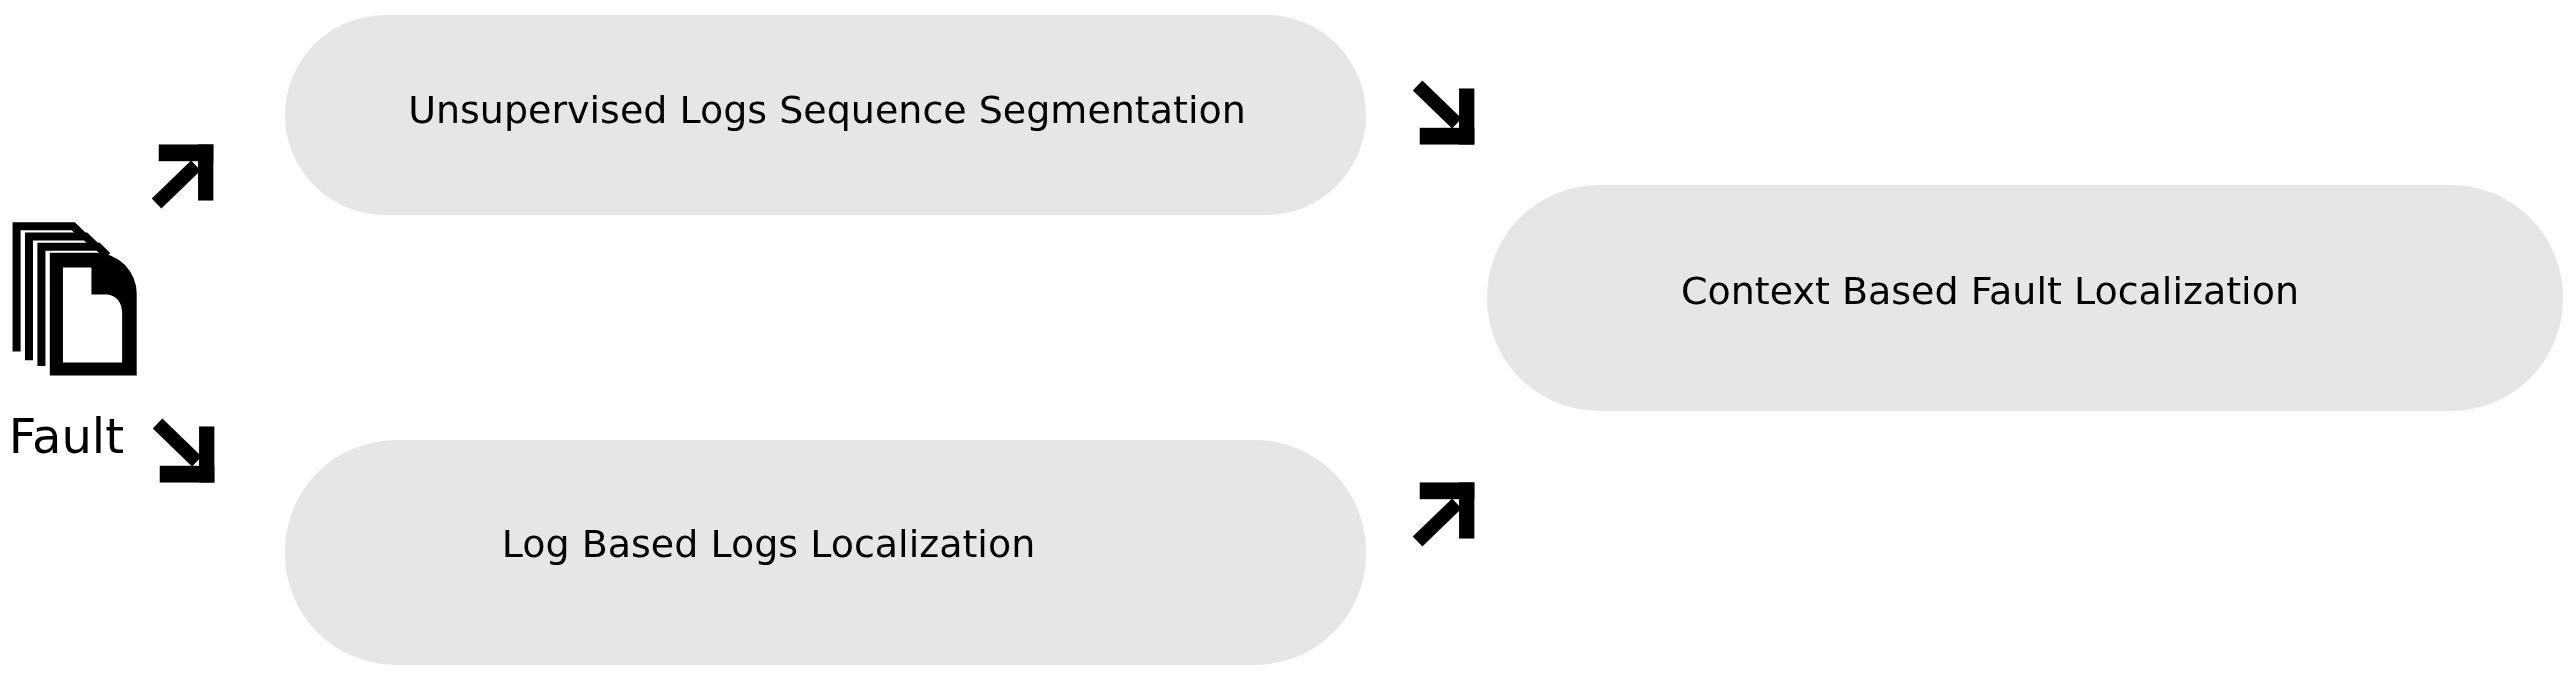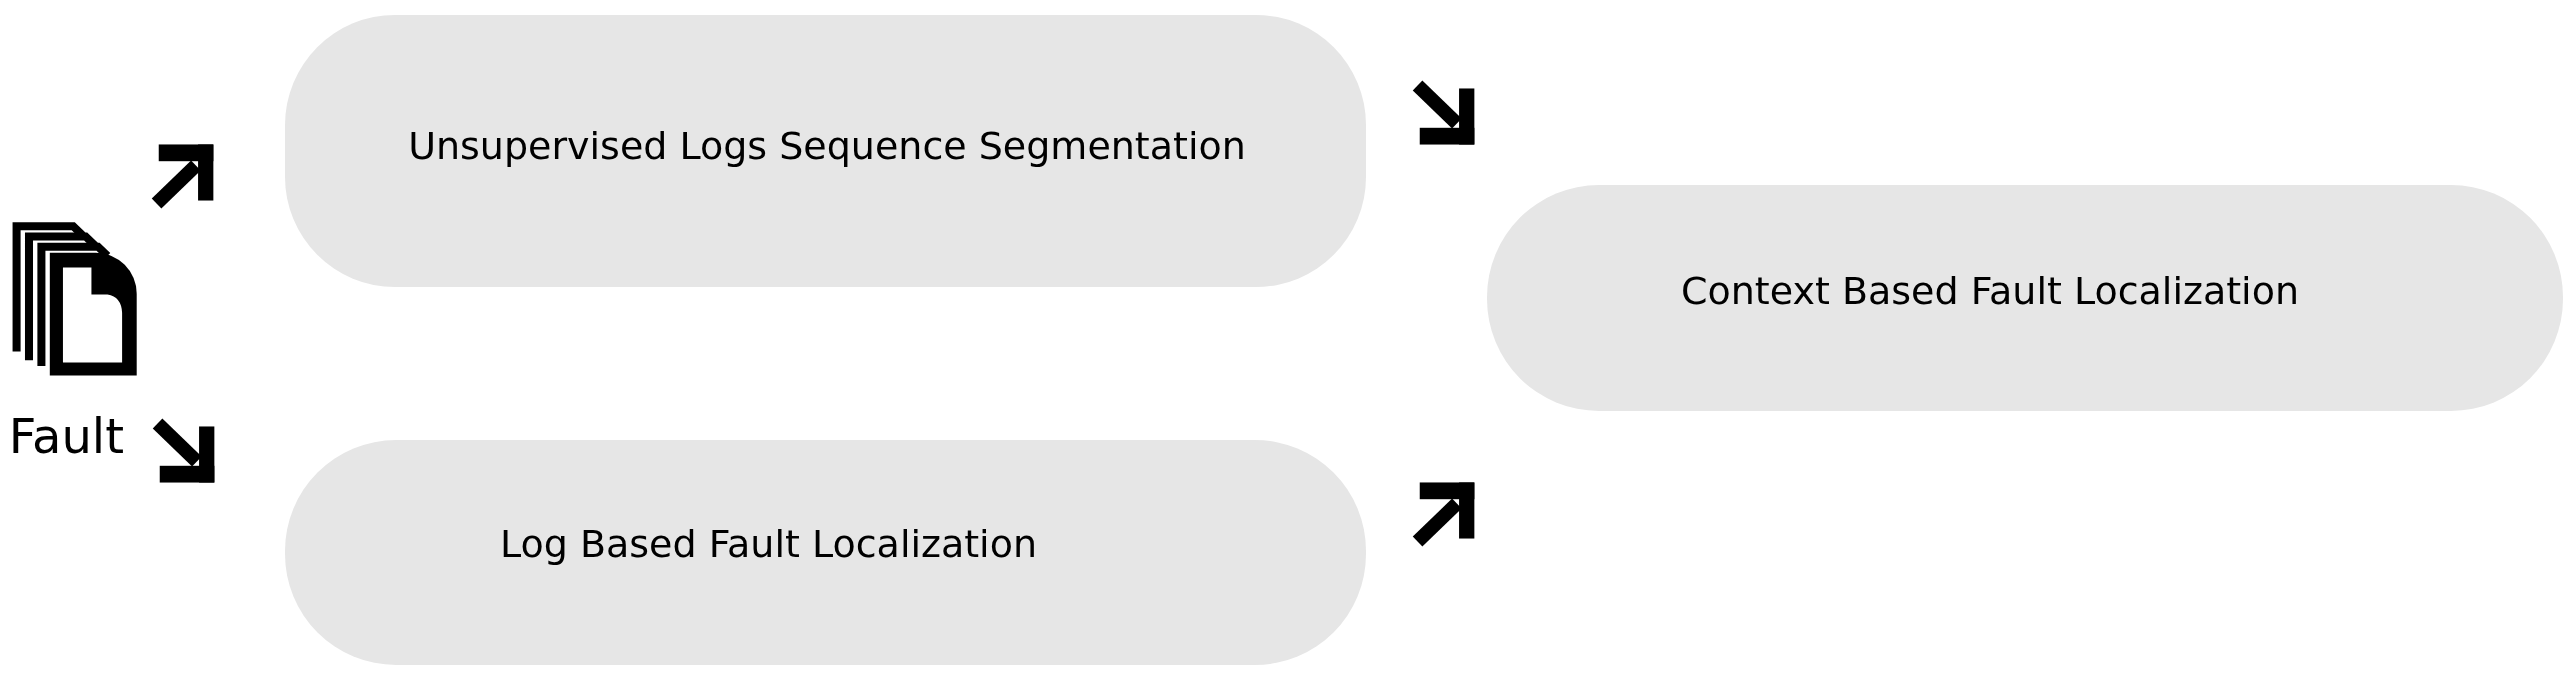--- a/index.html
+++ b/index.html
@@ -24,21 +24,21 @@
     align-items: center;
     justify-content: center;
   }
   .node .label {
     font-size: 38px;
     color: #000000;
     white-space: nowrap;
   }
   #node-segmentation {
     left: 285px; top: 14.6px;
-    width: 1081px; height: 272px;
+    width: 1081px; height: 200px;
     border-radius: 110px;
   }
   #node-segmentation .label { transform: translate(1.5px, -5.1px); }
 
   #node-logfl {
     left: 285px; top: 440px;
     width: 1081px; height: 225px;
     border-radius: 111px;
   }
   #node-logfl .label { transform: translate(-57px, -9.5px); }
@@ -101,21 +101,21 @@
     <rect x="12" y="67" width="75" height="23" fill="#000000"></rect>
     <rect x="66" y="13" width="21" height="77" fill="#000000"></rect>
     <path d="M9 9 L63 61" stroke="#000000" stroke-width="19" fill="none"></path>
   </svg>
 
   <div id="node-segmentation" class="node">
     <span class="label">Unsupervised Logs Sequence Segmentation</span>
   </div>
 
   <div id="node-logfl" class="node">
-    <span class="label">Log Based Fault Localization</span>
+    <span class="label">Log Based Logs Localization</span>
   </div>
 
   <svg id="arrow-seg-to-context" class="arrow" viewBox="0 0 92 92" xmlns="http://www.w3.org/2000/svg">
     <rect x="12" y="67" width="75" height="23" fill="#000000"></rect>
     <rect x="66" y="13" width="21" height="77" fill="#000000"></rect>
     <path d="M9 9 L63 61" stroke="#000000" stroke-width="19" fill="none"></path>
   </svg>
 
   <svg id="arrow-logfl-to-context" class="arrow" viewBox="0 0 92 92" xmlns="http://www.w3.org/2000/svg">
     <rect x="12" y="2" width="75" height="23" fill="#000000"></rect>

